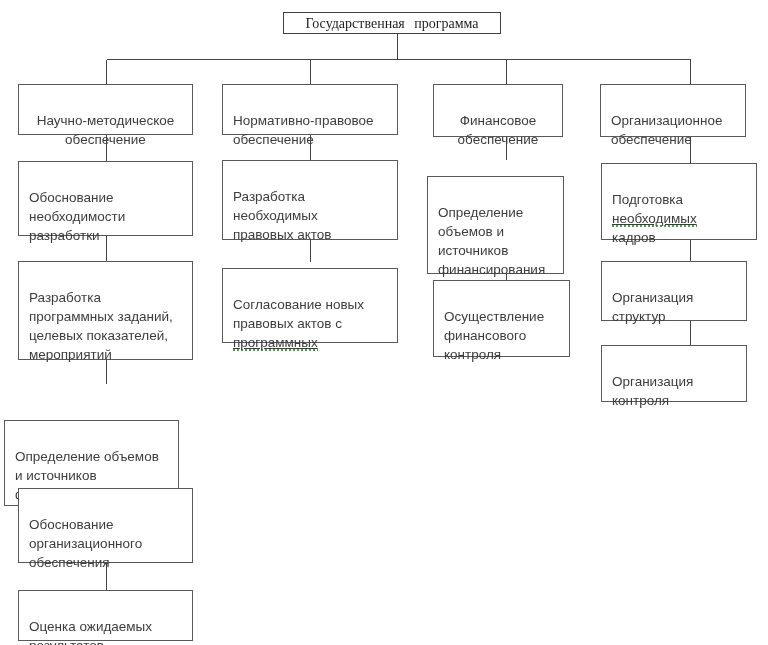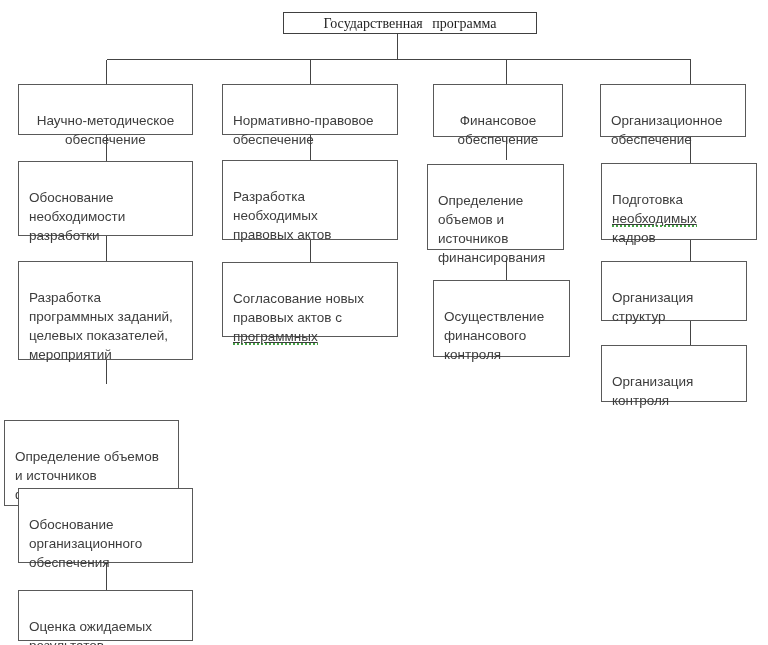--- a/index.html
+++ b/index.html
@@ -57,21 +57,21 @@
   <svg class="connectors" viewBox="0 0 768 645" xmlns="http://www.w3.org/2000/svg">
     <path d="M397.5 34 V59.5
              M106.5 59.5 H690.5
              M106.5 59.5 V84  M310.5 59.5 V84  M506.5 59.5 V84  M690.5 59.5 V84
              M106.5 135 V161  M106.5 236 V261  M106.5 360 V384  M106.5 461 V488  M106.5 563 V590
              M310.5 135 V160  M310.5 240 V262
              M506.5 137 V160  M506.5 258 V280
              M690.5 137 V163  M690.5 240 V261  M690.5 321 V345" fill="none" stroke="#444444" stroke-width="1" shape-rendering="crispEdges"></path>
   </svg>
 
-  <div class="box title-box" style="left:283px; top:12px; width:254px; height:22px;">
+  <div class="box title-box" style="left:283px; top:12px; width:218px; height:22px;">
     <span>Государственная программа</span>
   </div>
 
   <div class="box" style="left:18px; top:84px; width:175px; height:51px;text-align:center;">
     <span>Научно-методическое
 обеспечение</span>
   </div>
   <div class="box" style="left:18px; top:161px; width:175px; height:75px;">
     <span>Обоснование
 необходимости
@@ -100,31 +100,31 @@
 
   <div class="box" style="left:222px; top:84px; width:176px; height:51px;">
     <span>Нормативно-правовое
 обеспечение</span>
   </div>
   <div class="box" style="left:222px; top:160px; width:176px; height:80px;">
     <span>Разработка
 необходимых
 правовых актов</span>
   </div>
-  <div class="box" style="left:222px; top:262px; width:176px; height:75px;">
+  <div class="box" style="left:222px; top:268px; width:176px; height:75px;">
     <span>Согласование новых
 правовых актов с
 </span><span class="sp-underline">программных</span><span></span>
   </div>
 
   <div class="box" style="left:433px; top:84px; width:130px; height:53px;text-align:center;">
     <span>Финансовое
 обеспечение</span>
   </div>
-  <div class="box" style="left:427px; top:164px; width:137px; height:86px;">
+  <div class="box" style="left:427px; top:176px; width:137px; height:98px;">
     <span>Определение
 объемов и
 источников
 финансирования</span>
   </div>
   <div class="box" style="left:427px; top:280px; width:137px; height:77px;margin-left:6px;">
     <span>Осуществление
 финансового
 контроля</span>
   </div>

